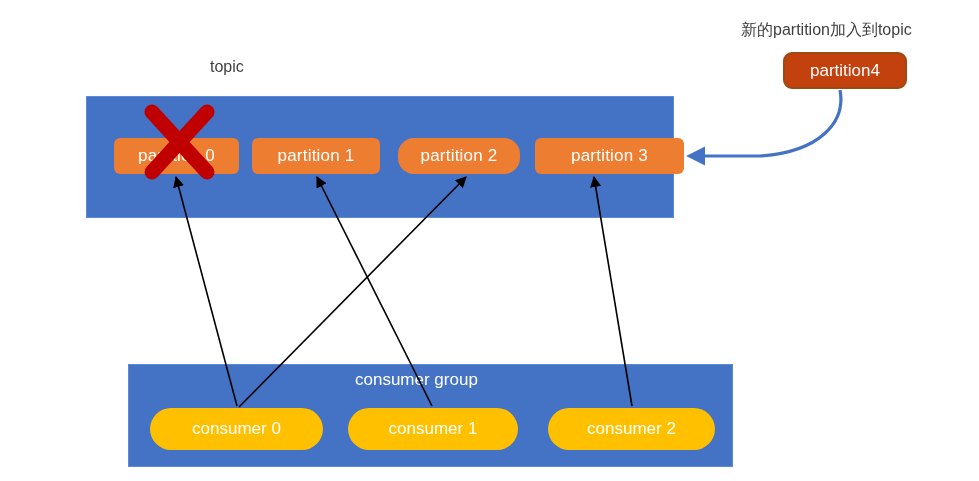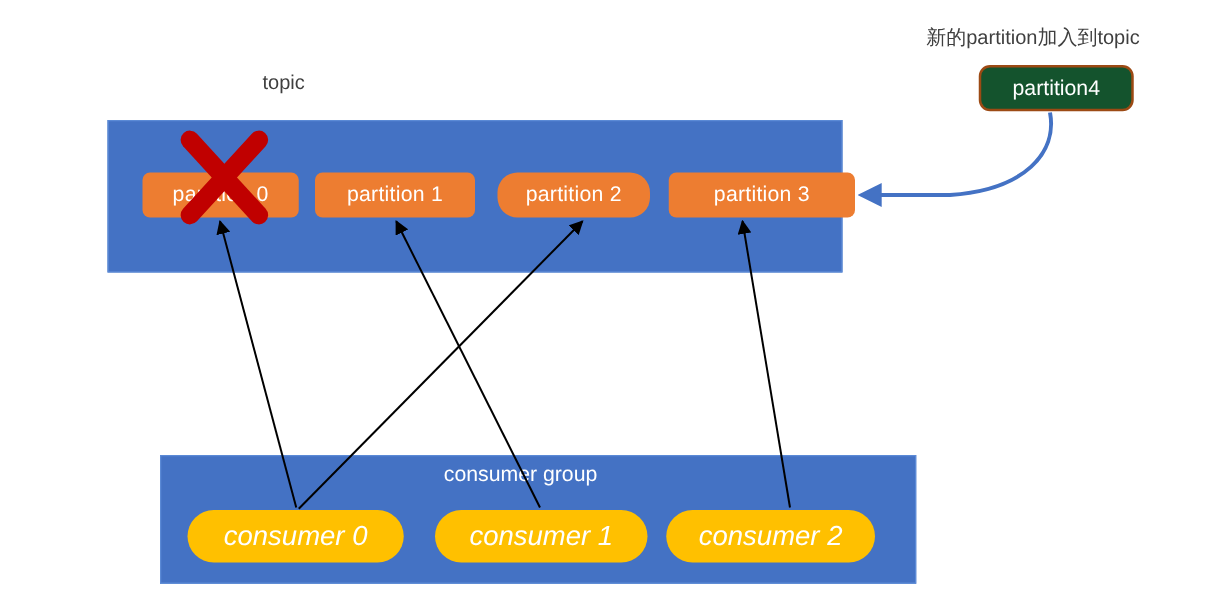--- a/index.html
+++ b/index.html
@@ -49,51 +49,50 @@
   #partition-2 { left: 398px; width: 122px; border-radius: 16px; }
   #partition-3 { left: 535px; width: 149px; }
 
   
   #partition-4 {
     position: absolute;
     left: 783px;
     top: 52px;
     width: 124px;
     height: 37px;
-    background: #14532d;
+    background: #c2410c;
     border: 2px solid #9c4a14;
     border-radius: 9px;
     color: #ffffff;
     font-size: 17px;
     display: flex;
     align-items: center;
     justify-content: center;
     box-sizing: border-box;
     z-index: 4;
   }
 
   
   .consumer-pill {
     position: absolute;
     background: #FFC000;
     border-radius: 22px;
     color: #ffffff;
-    font-size: 22px;
+    font-size: 17px;
     display: flex;
     align-items: center;
     justify-content: center;
     box-sizing: border-box;
     height: 42px;
     top: 408px;
     z-index: 3;
-    font-style: italic;
   }
   #consumer-0 { left: 150px; width: 173px; }
   #consumer-1 { left: 348px; width: 170px; text-align: center; }
-  #consumer-2 { left: 533px; width: 167px; }
+  #consumer-2 { left: 548px; width: 167px; }
 
   
   .label-dark {
     position: absolute;
     color: #3f3f3f;
     font-size: 16px;
     white-space: nowrap;
   }
   #topic-label        { left: 186px; top: 58px; margin-left: 24px; }
   #decrease-note      { left: 96px;  top: 228px; }

